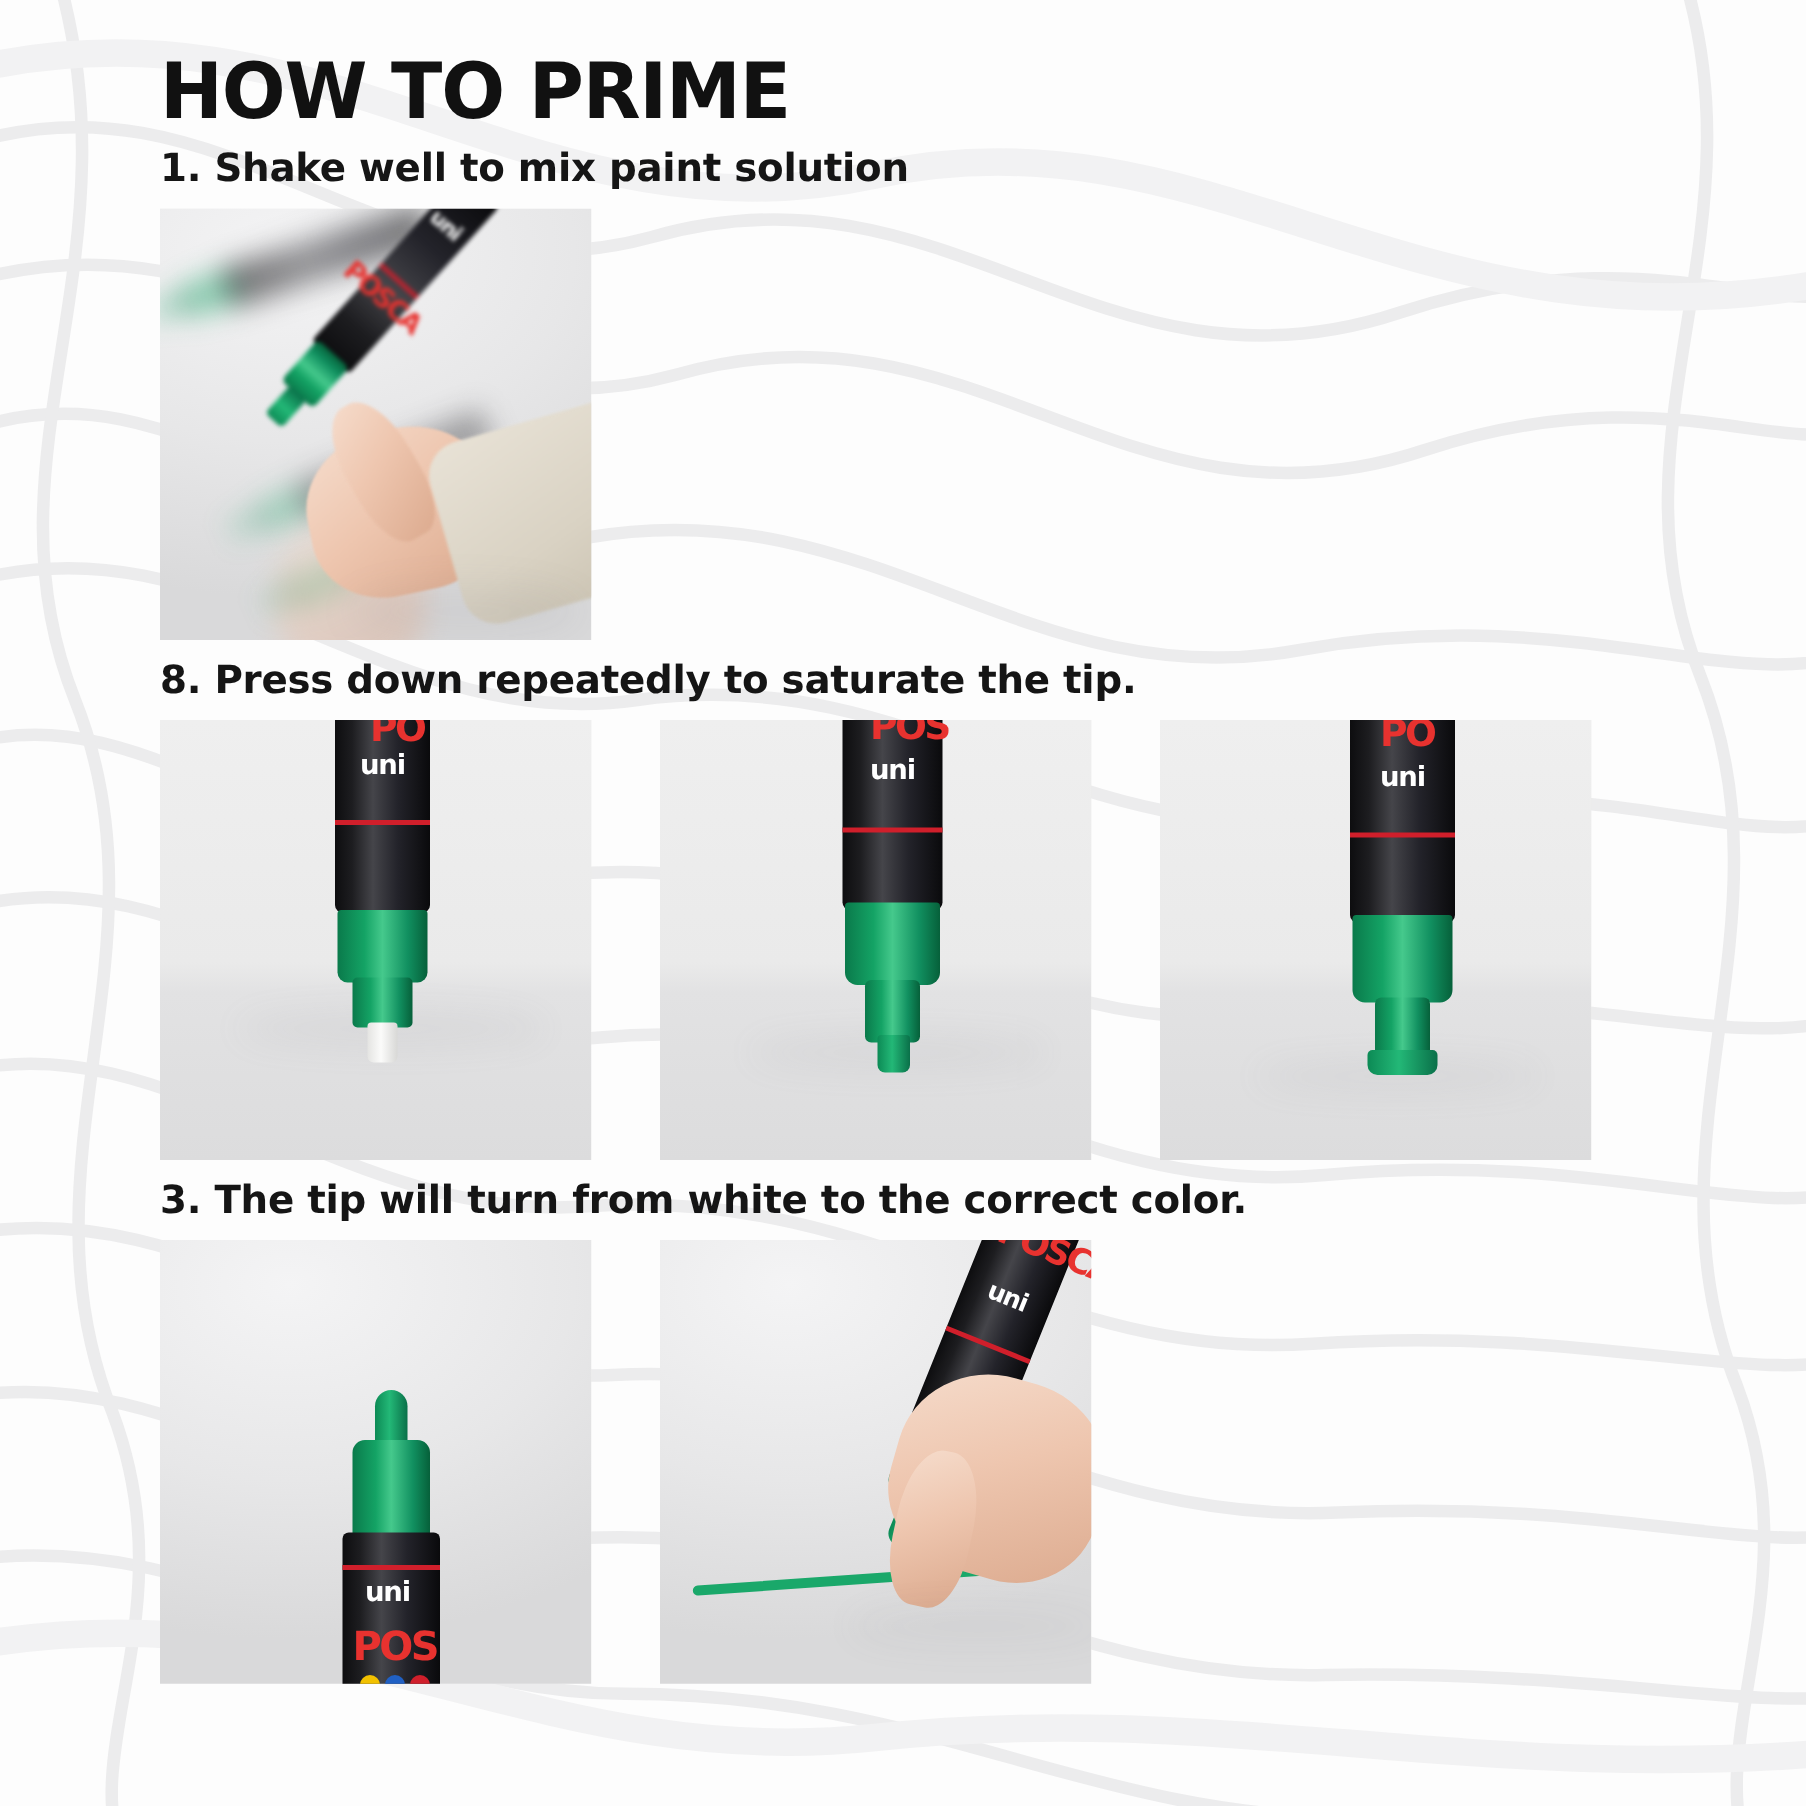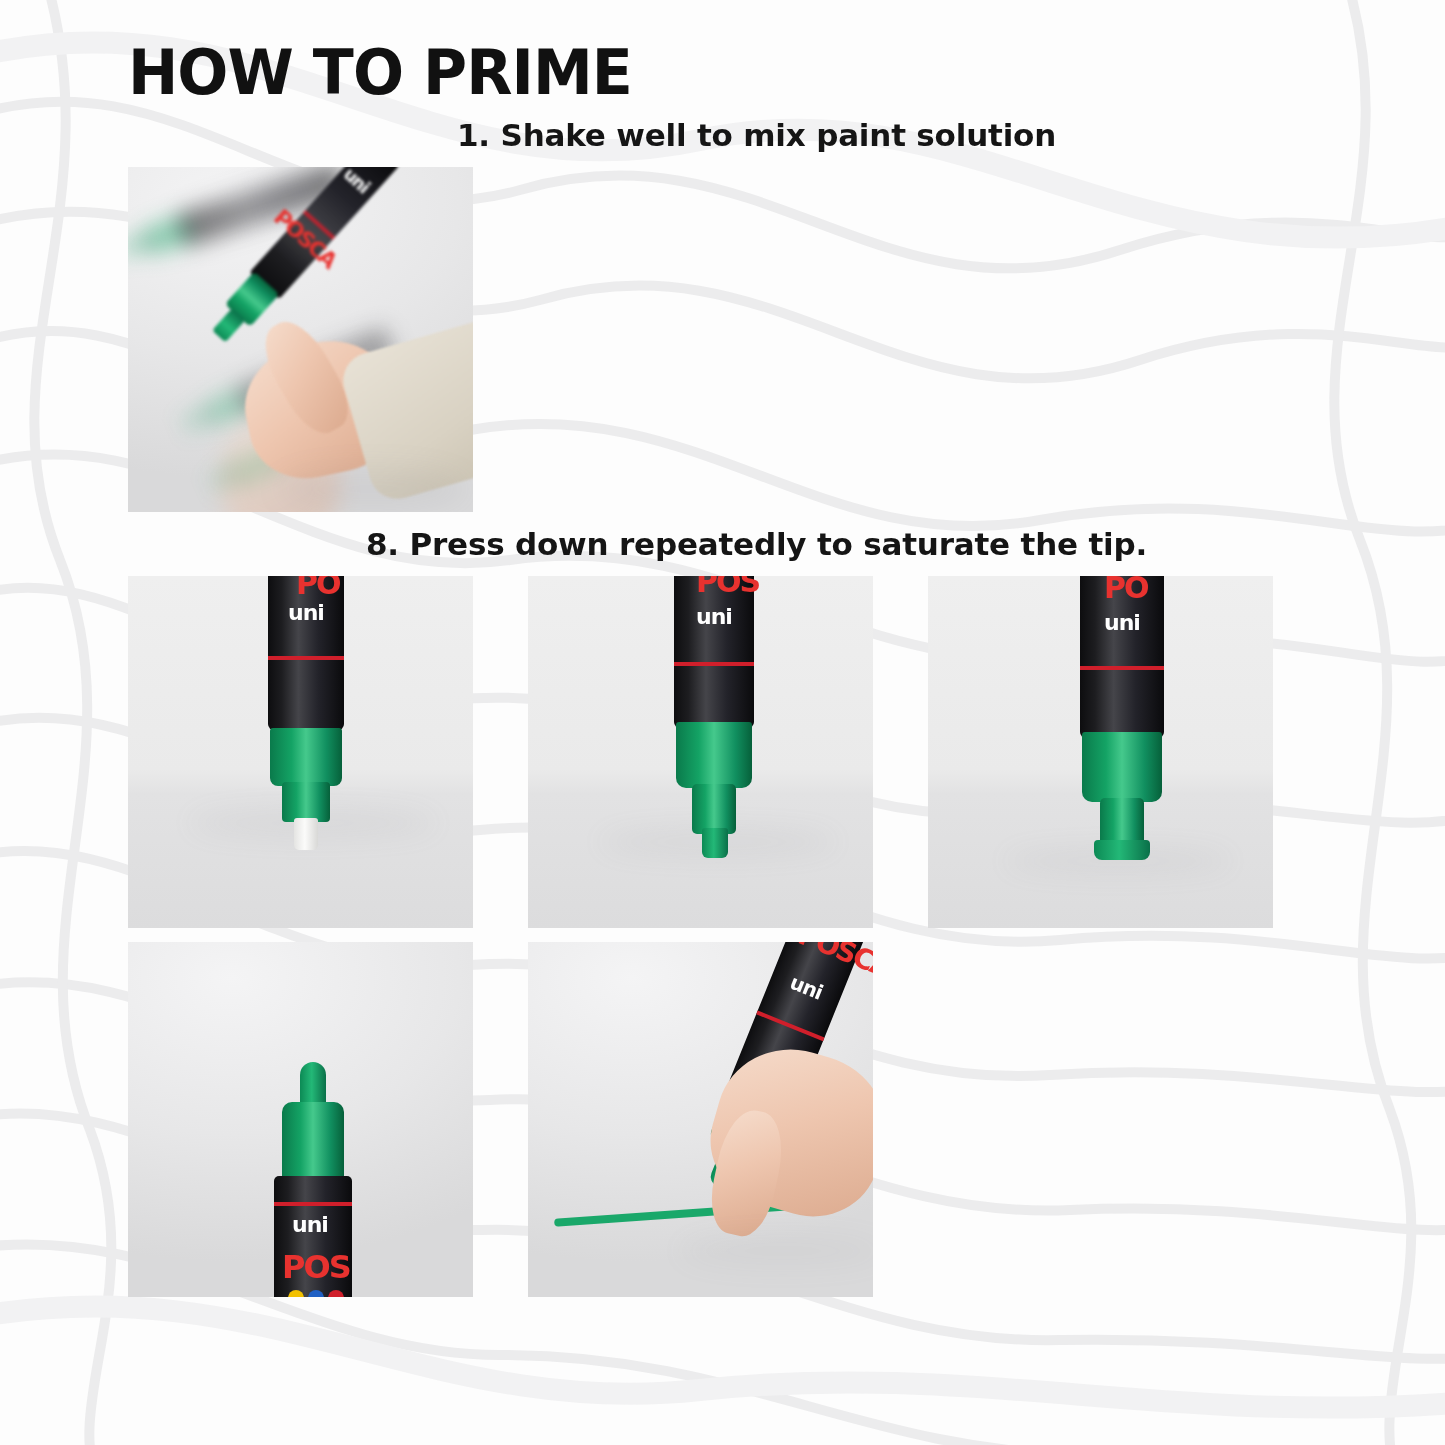--- a/index.html
+++ b/index.html
@@ -39,21 +39,20 @@
     transform: scaleX(0.97);
     transform-origin: left center;
   }
   .step-label {
     font-family: "DejaVu Sans", sans-serif;
     font-weight: bold;
     font-size: 31px;
     color: #151515;
     margin: 10px 0 14px 0;
     letter-spacing: -0.2px;
-    text-align: center;
   }
   .row {
     display: flex;
     gap: 55px;
     margin-bottom: 14px;
   }
   .photo {
     position: relative;
     width: 345px;
     height: 345px;
@@ -252,20 +251,21 @@
           <div class="barrel-stripe" style="left:0; top:96px; width:84px; height:4px;"></div>
           <div class="uni-text" style="left:24px; top:40px; font-size:22px;">uni</div>
           <div class="posca-p" style="left:24px; top:0px; font-size:30px; color:#e8322f;">PO</div>
           <div class="collar" style="left:2px; top:162px; width:80px; height:70px; border-radius:3px 3px 10px 10px;"></div>
           <div class="collar" style="left:20px; top:228px; width:44px; height:48px; border-radius:5px;"></div>
           <div class="nib" style="left:14px; top:270px; width:56px; height:20px; border-radius:4px 4px 8px 8px;"></div>
         </div>
       </div>
     </div>
 
+    <div class="step-label">3. The tip will turn from white to the correct color.</div>
 
     <div class="row">
 
       <div class="photo big">
         <div class="surface"></div>
         <div class="marker" style="left:140px; top:120px; width:90px; height:240px;">
           <div class="nib" style="left:32px; top:0px; width:26px; height:44px; border-radius:13px 13px 2px 2px;"></div>
           <div class="collar" style="left:14px; top:40px; width:62px; height:78px; border-radius:10px 10px 4px 4px;"></div>
           <div class="barrel" style="left:6px; top:114px; width:78px; height:130px; border-radius:5px 5px 0 0;"></div>
           <div class="barrel-stripe" style="left:6px; top:140px; width:78px; height:4px;"></div>

